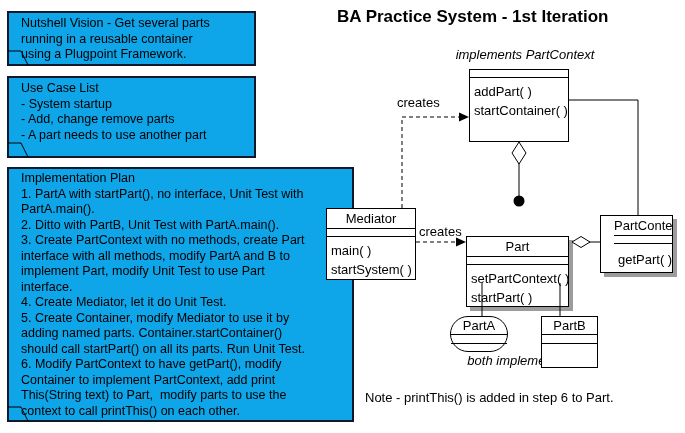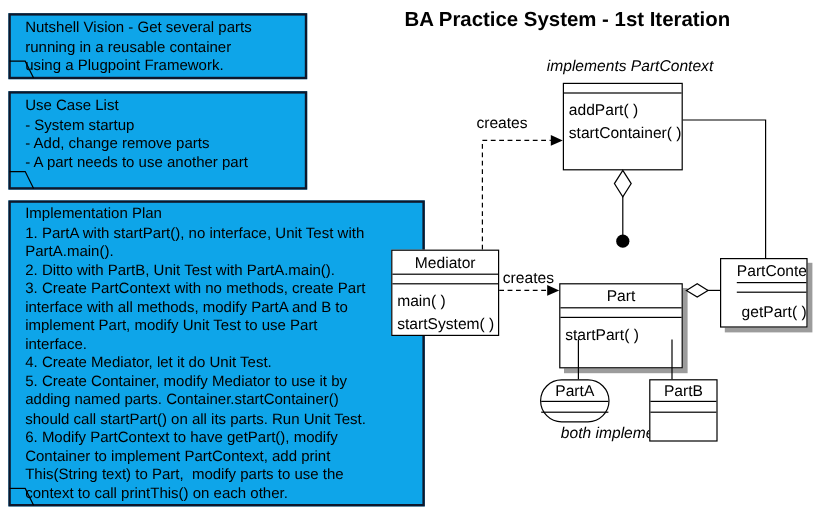--- a/index.html
+++ b/index.html
@@ -81,20 +81,21 @@
 context to call printThis() on each other.</div>
     <svg class="fold" width="24" height="16">
       <polyline points="1,1 14,1 21,15" class="ln"></polyline>
     </svg>
   </div>
 
   <div class="lbl centered" style="left:455px; top:47px; width:140px;">implements PartContext</div>
   <div class="lbl" style="left:397px; top:95px;">creates</div>
   <div class="lbl" style="left:419px; top:224px;">creates</div>
   <div class="lbl centered" style="left:453px; top:353px; width:145px;">both implement Part</div>
+  <div class="lbl" style="left:365px; top:390px;">Note - printThis() is added in step 6 to Part.</div>
 
   <div class="uml-box" style="left:469px; top:69px; width:100px; height:73px;">
     <div class="uml-empty"></div>
     <div class="uml-methods">
       <div>addPart( )</div>
       <div>startContainer( )</div>
     </div>
   </div>
 
   <div class="uml-box" style="left:326px; top:208px; width:90px; height:72px;">
@@ -103,20 +104,21 @@
     <div class="uml-methods">
       <div>main( )</div>
       <div>startSystem( )</div>
     </div>
   </div>
 
   <div class="uml-box shadowed" style="left:466px; top:208px; width:103px; height:71px;margin-top:28px;">
     <div class="uml-title">Part</div>
     <div class="uml-empty"></div>
     <div class="uml-methods">
+      <div>setPartContext( )</div>
       <div>startPart( )</div>
     </div>
   </div>
 
   <div class="uml-box shadowed" style="left:600px; top:215px; width:73px; height:58px;padding-left:13px;">
     <div class="uml-title">PartContext</div>
     <div class="uml-empty"></div>
     <div class="uml-methods one">
       <div>getPart( )</div>
     </div>

